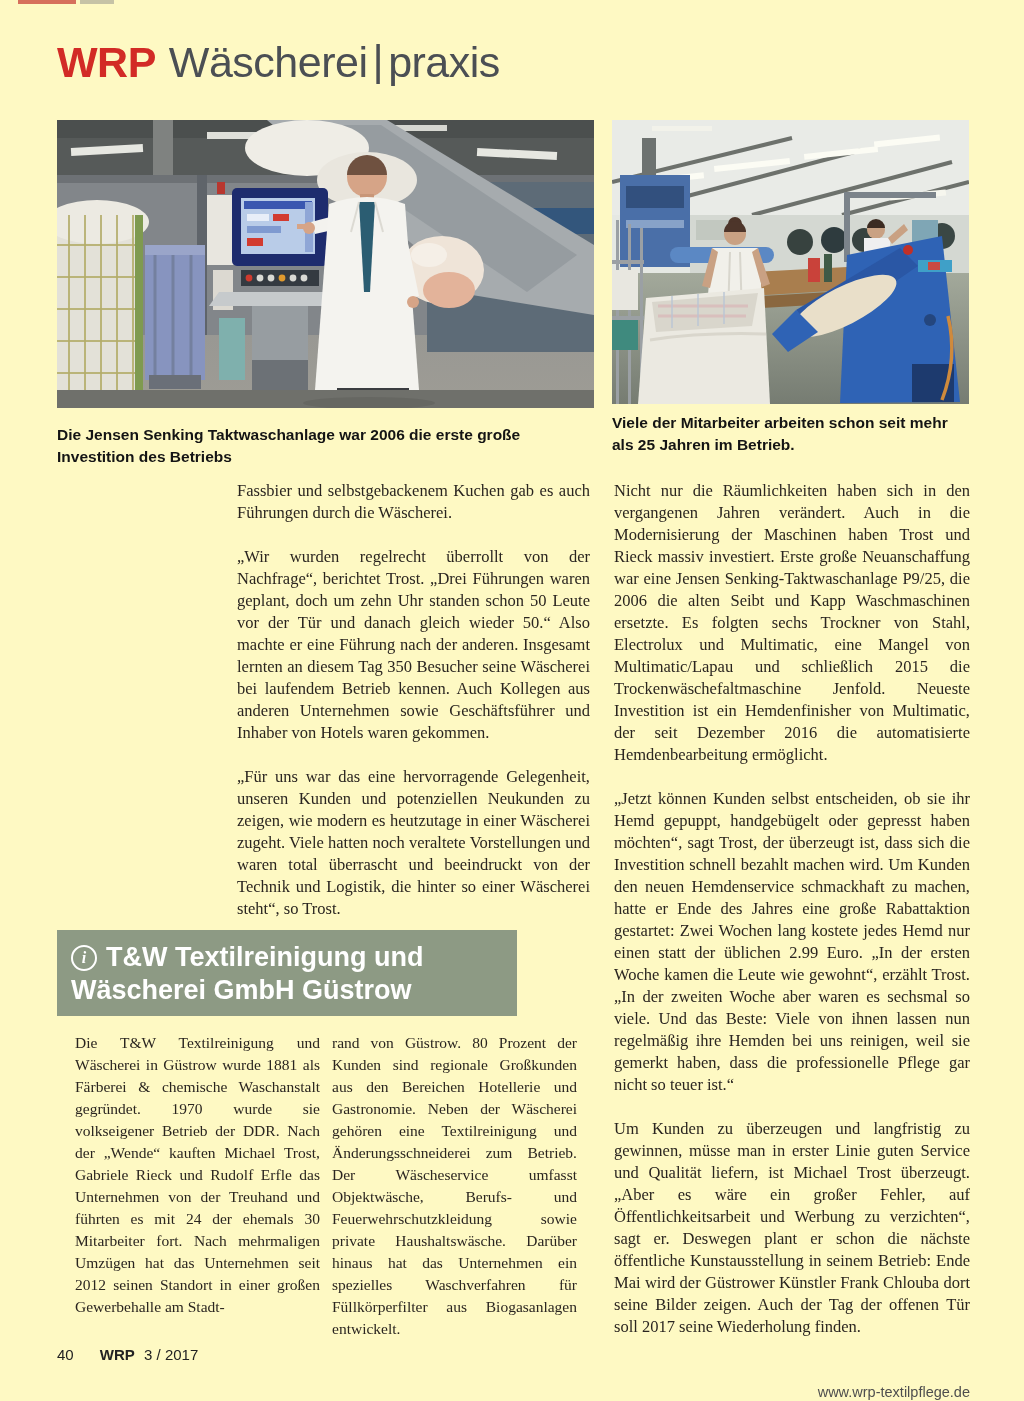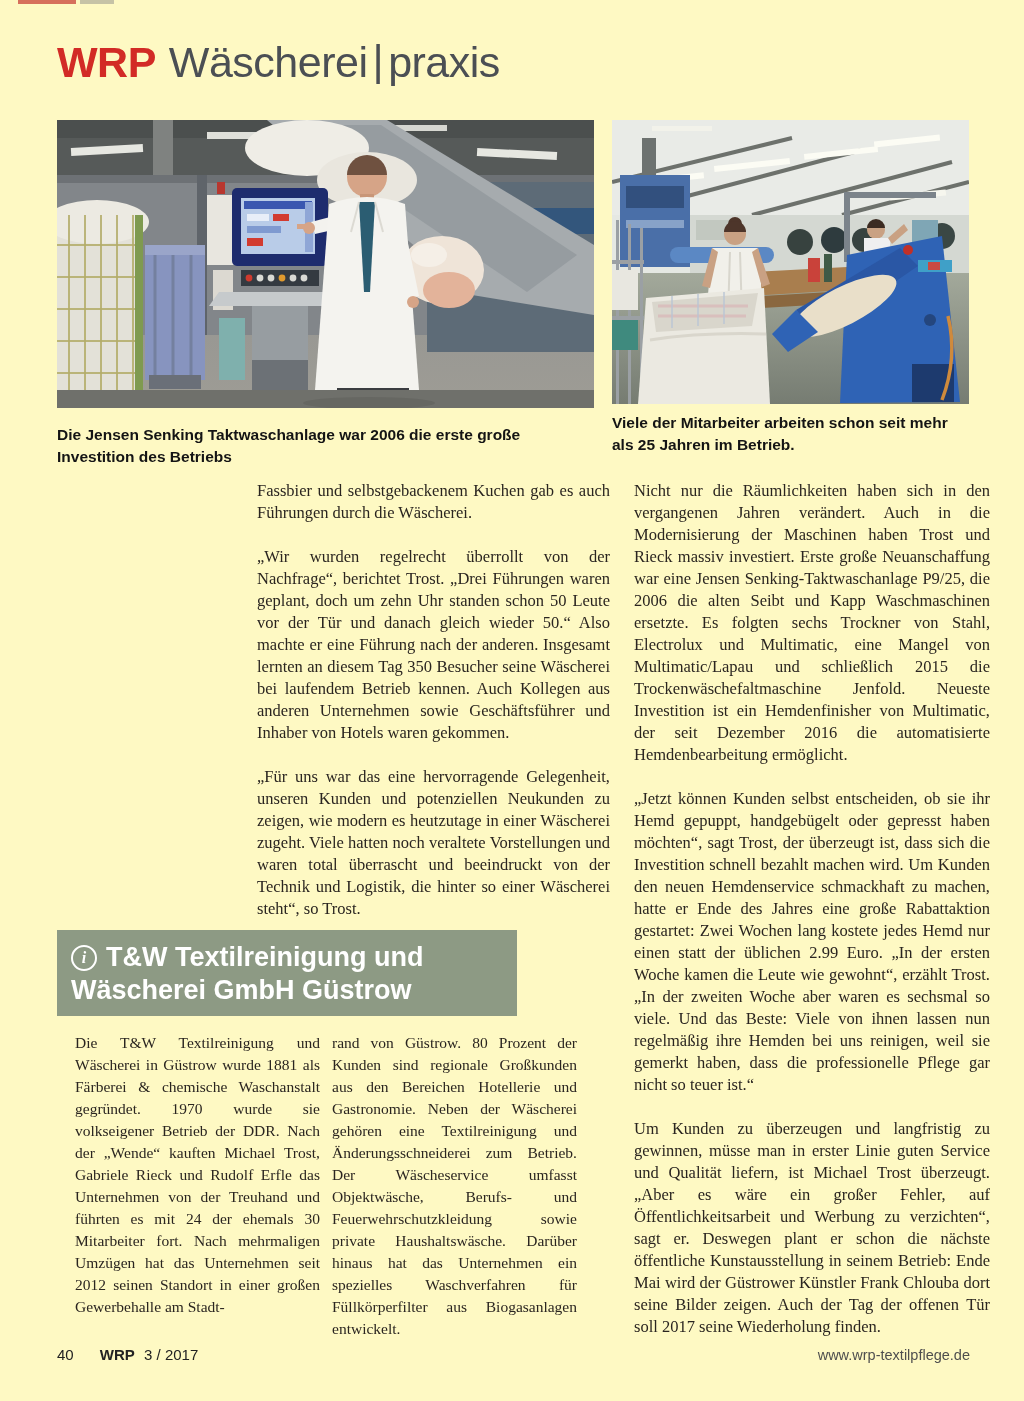--- a/index.html
+++ b/index.html
@@ -20,42 +20,42 @@
   .photo-left{left:57px;top:120px;width:537px;height:288px;}
   .photo-right{left:612px;top:120px;width:357px;height:284px;}
   figure svg{display:block;width:100%;height:100%;}
 
   .caption{position:absolute;font-weight:bold;font-size:15.5px;line-height:22px;color:#141414;}
   .caption-left{left:57px;top:424px;width:537px;}
   .caption-right{left:612px;top:412px;width:357px;}
 
   
   .col{position:absolute;font-family:"Liberation Serif",serif;font-size:16.5px;line-height:22px;
-       color:#2a2520;text-align:justify;margin-left:20px;}
+       color:#2a2520;text-align:justify;}
   .col p{margin:0 0 22px 0;}
   .col-mid{left:237px;top:480px;width:353px;}
   .col-right{left:614px;top:480px;width:356px;}
   .author{text-align:right;font-style:italic;margin-top:2px;}
 
   
   .infobox-title{position:absolute;left:57px;top:930px;width:460px;height:86px;background:#8d9a84;
        color:#ffffff;font-weight:bold;font-size:27px;line-height:33px;padding:11px 14px;box-sizing:border-box;}
   .info-icon{display:inline-block;width:22px;height:22px;border:2.5px solid #fff;border-radius:50%;
        text-align:center;line-height:21px;font-size:16px;font-weight:bold;margin-right:9px;
        position:relative;top:-3px;font-family:"Liberation Serif",serif;font-style:italic;}
   .infobox-body{position:absolute;left:75px;top:1032px;width:505px;display:flex;gap:12px;
        font-family:"Liberation Serif",serif;font-size:15.5px;line-height:22px;color:#2a2520;text-align:justify;}
   .ib-col{width:245px;}
 
   
   .footer{position:absolute;left:57px;top:1346px;width:913px;display:flex;justify-content:space-between;
-       align-items:center;font-size:15px;color:#222;}
+       align-items:flex-start;font-size:15px;color:#222;}
   .footer .pageno{margin-right:22px;}
   .footer .mag{font-weight:bold;margin-right:5px;}
-  .footer .site{color:#4e4e4e;font-size:14.5px;}
+  .footer .site{color:#4e4e4e;font-size:14.5px;margin-top:38px;}
 </style>
 </head>
 <body>
 
 <div class="page">
 
   <div class="artifact-red"></div>
   <div class="artifact-gray"></div>
 
   <header class="hdr">

